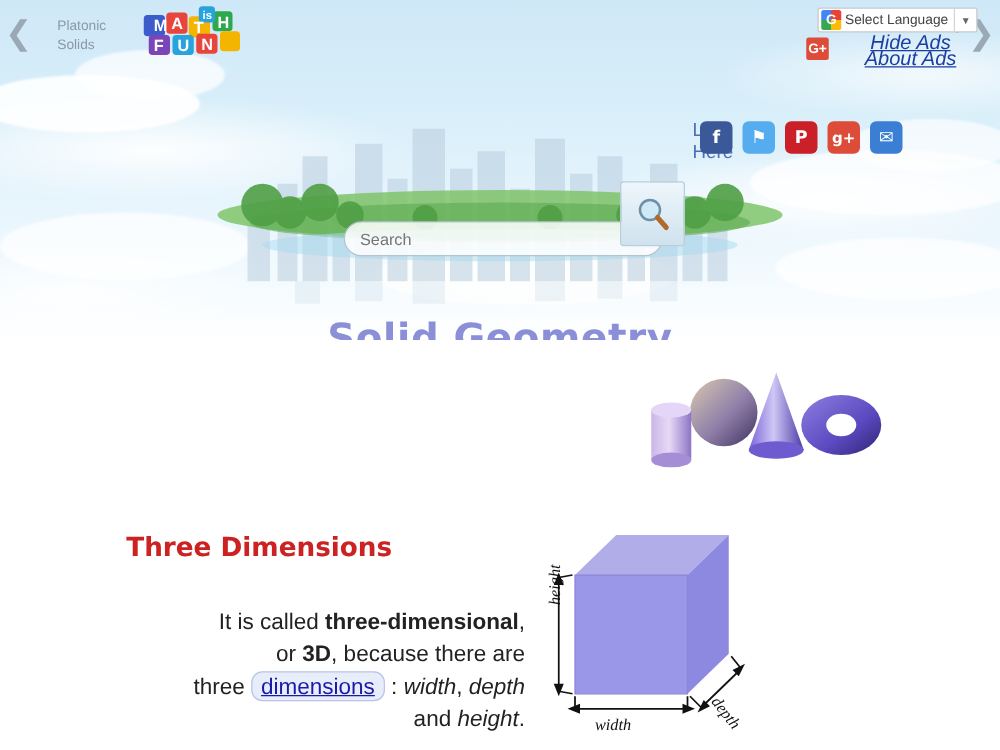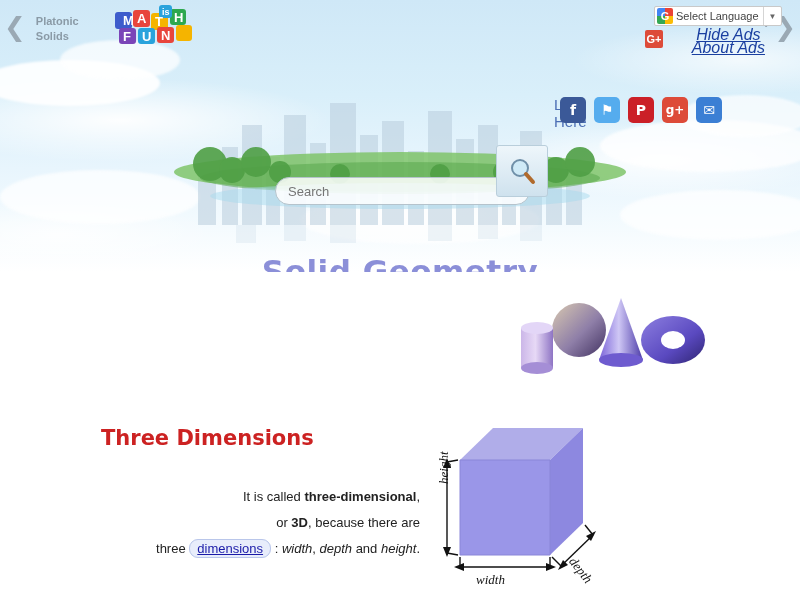--- a/index.html
+++ b/index.html
@@ -49,21 +49,21 @@
     z-index: 6;
   }
   .side-nav.left { left: 4px; }
   .side-nav.right { right: 4px; }
   .arrow-glyph {
     font-size: 26px;
     color: #9aa9b4;
     line-height: 26px;
     font-family: "DejaVu Sans", sans-serif;
   }
-  .side-nav.left .side-label { margin-left: 10px; width: 60px; font-weight: bold; }
+  .side-nav.left .side-label { margin-left: 20px; width: 60px; }
   .side-nav.right .side-label { margin-right: 4px; width: 62px; text-align: right; }
 
   
   .logo {
     position: absolute;
     left: 113px; top: 4px;
     width: 100px; height: 42px;
     z-index: 5;
   }
   .logo svg { display: block; }
@@ -263,21 +263,21 @@
     color: #cc2222;
     font-size: 21px;
     font-family: "DejaVu Sans", sans-serif;
     margin-top: 32px;
   }
   .para3d {
     position: absolute;
     left: 150px; top: 212px;
     width: 270px;
     text-align: right;
-    font-size: 13px;
+    font-size: 18px;
     line-height: 26px;
     color: #222;
   }
   .para3d i { font-style: italic; }
 
   
   .shapes-pic {
     position: absolute;
     right: 89px; top: 24px;
     width: 200px; height: 78px;

